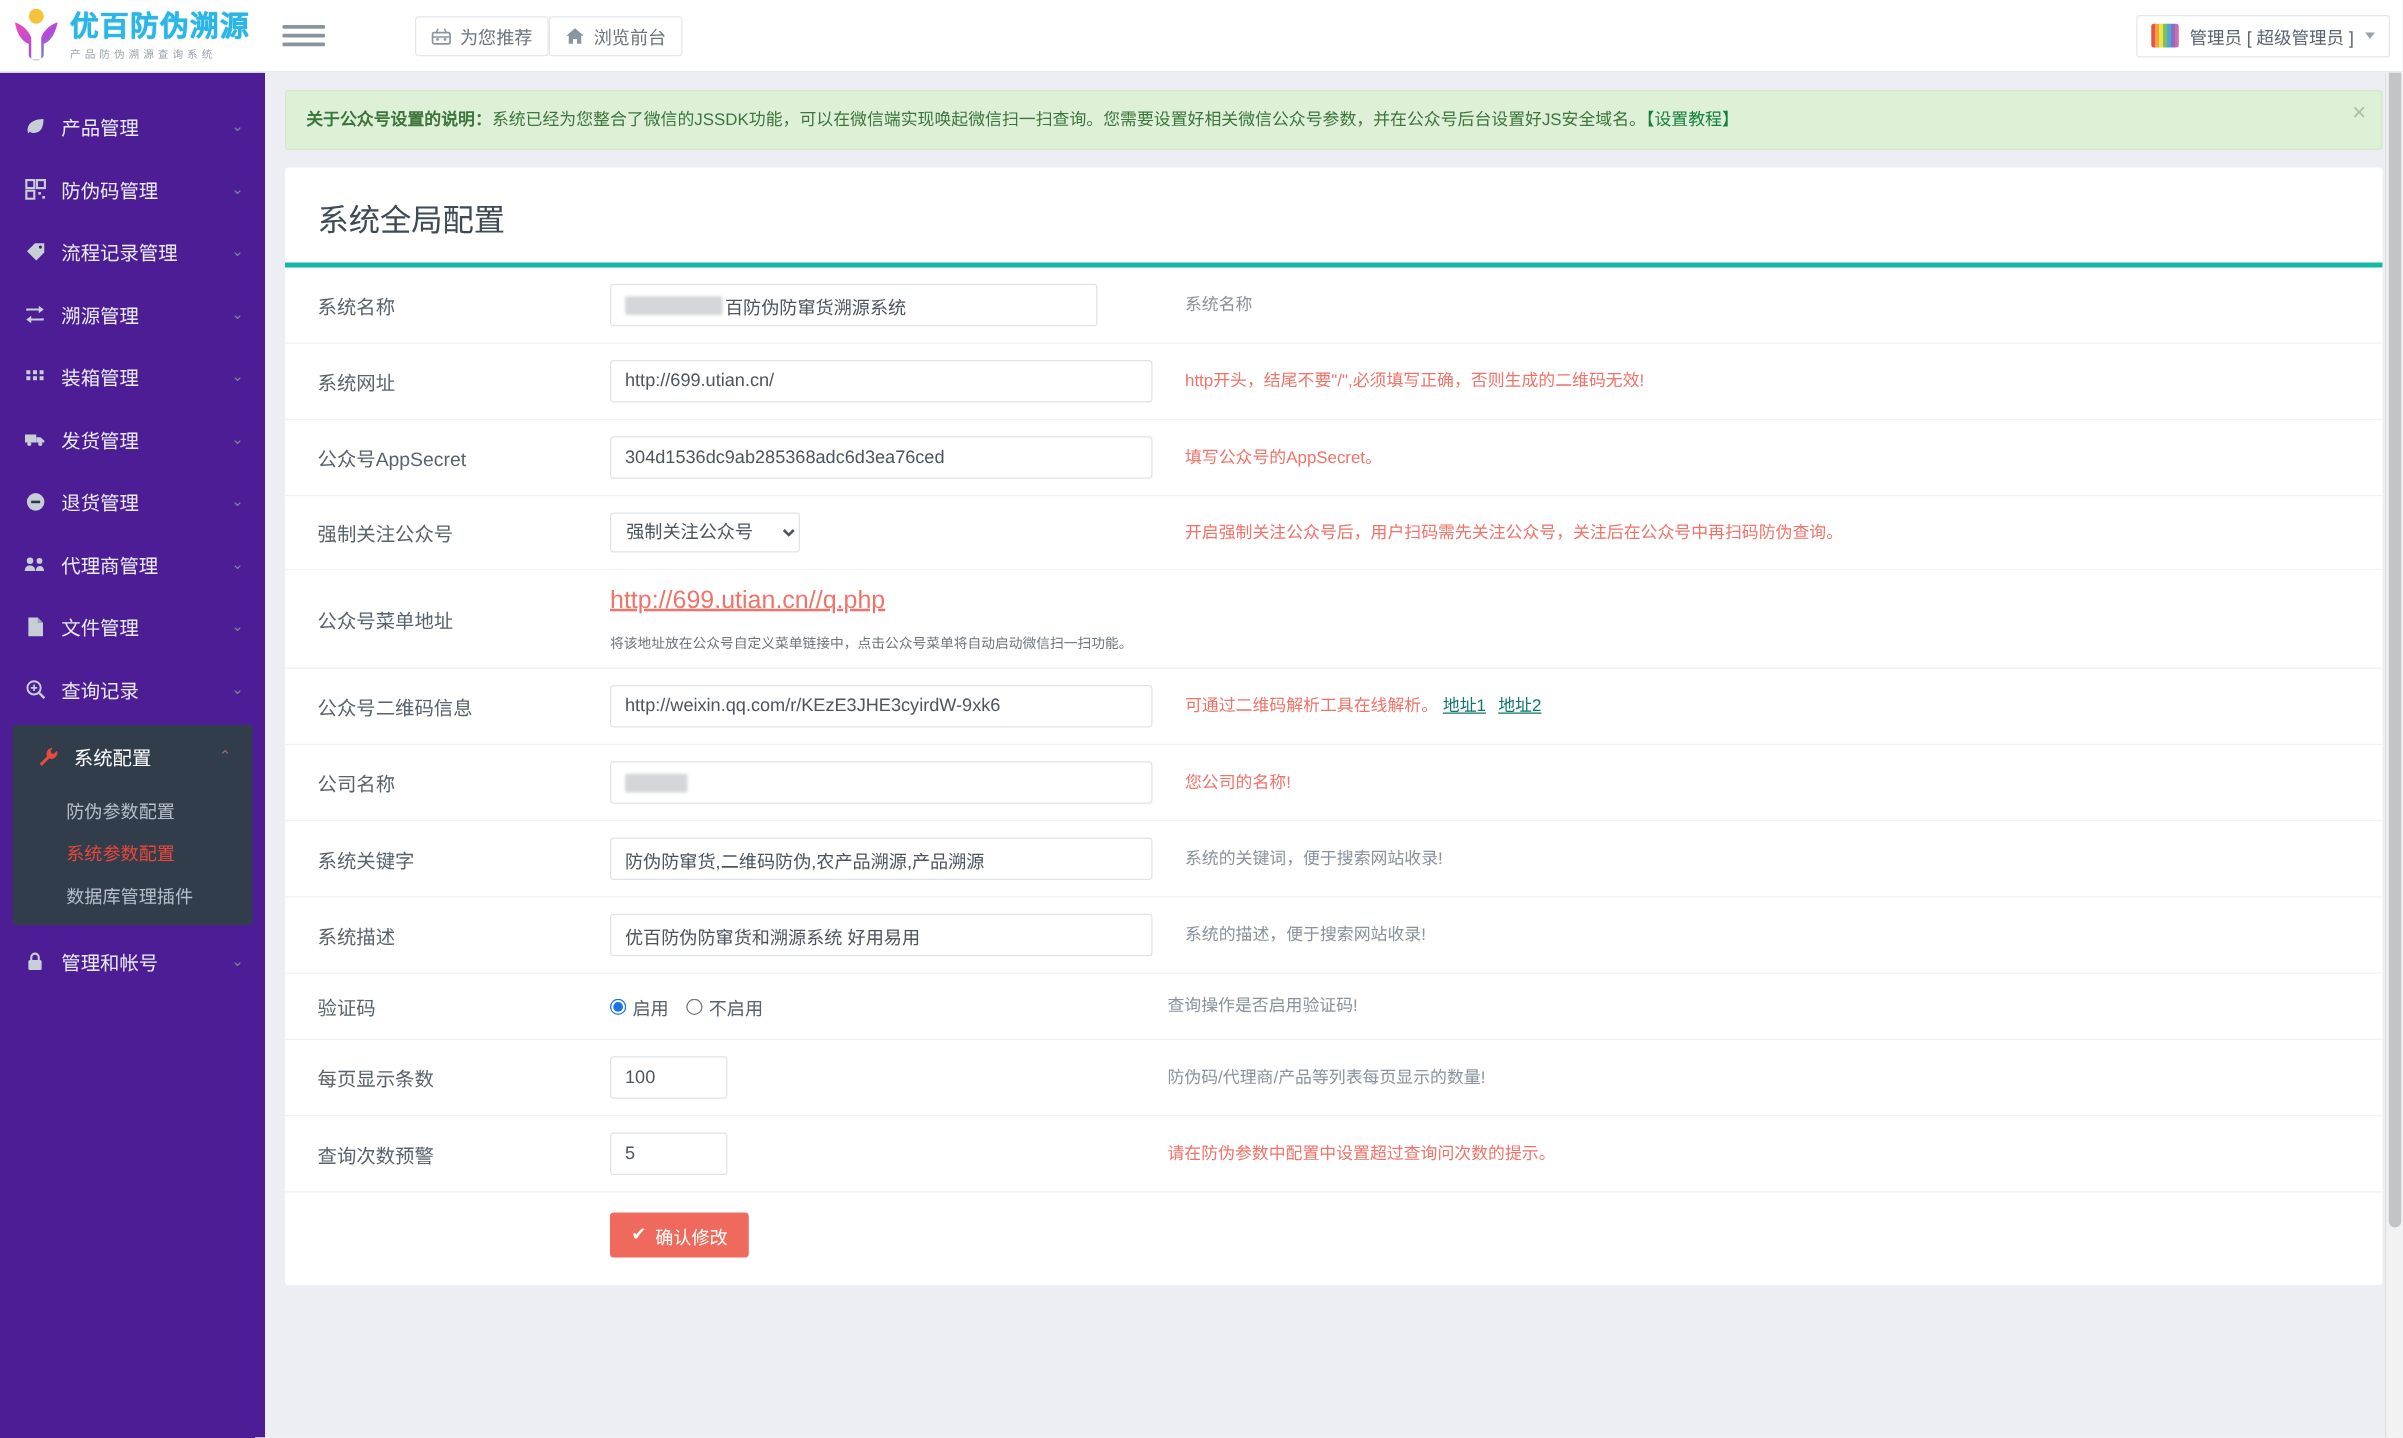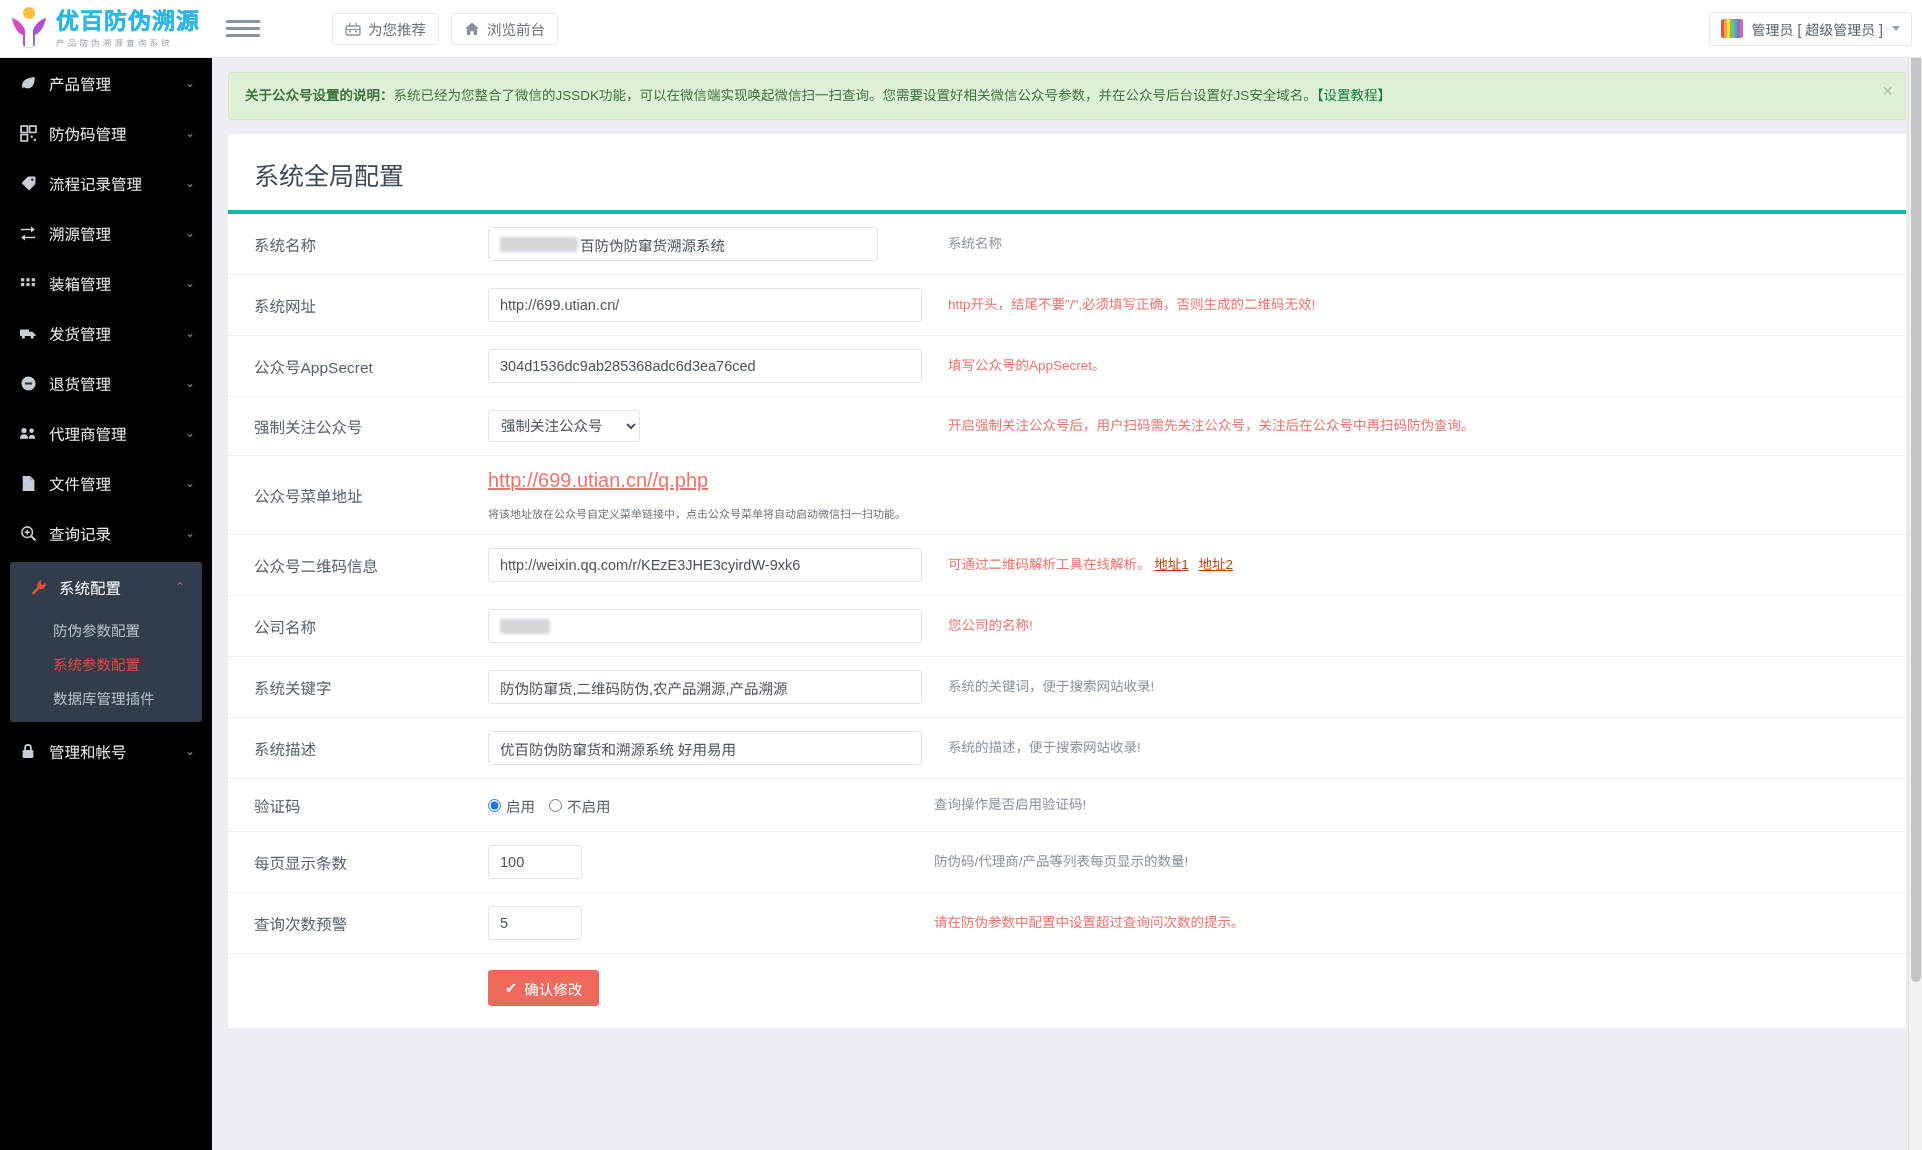--- a/index.html
+++ b/index.html
@@ -37,21 +37,21 @@
     font-size: 8.5px; color: #9aa3ad; letter-spacing: 3.2px;
     margin-top: 3px; white-space: nowrap;
   }
   .hamburger {
     margin-left: 14px; width: 34px; height: 34px;
     display: flex; flex-direction: column; justify-content: center; gap: 4px;
     cursor: pointer;
   }
   .hamburger span { display: block; height: 3px; background: #8a949e; border-radius: 1px; }
 
-  .topnav { display: flex; align-items: center; gap: 12px; margin-left: 72px; }
+  .topnav { display: flex; align-items: center; margin-left: 72px; }
   .topnav-btn {
     display: inline-flex; align-items: center; gap: 7px;
     height: 32px; padding: 0 12px;
     border: 1px solid #e4e7ed; border-radius: 3px;
     background: #fff; color: #6c757d; font-size: 14.5px;
     cursor: pointer; white-space: nowrap;
   }
   .topnav-btn .ic { display: inline-flex; color: #8b959f; }
 
   .top-right { margin-left: auto; padding-right: 10px; display: flex; align-items: center; justify-content: flex-end; }
@@ -67,23 +67,23 @@
                 #7fc15e 42% 57%, #4aa8d8 57% 71%, #8e6bbf 71% 85%, #d06ab0 85% 100%);
   }
   .caret-down { width: 0; height: 0; border-left: 4.5px solid transparent; border-right: 4.5px solid transparent; border-top: 5px solid #98a2ac; }
 
   
   .body-wrap { flex: 1; display: flex; min-height: 0; }
 
   
   .sidebar {
     width: 212px; min-width: 212px;
-    background: #000000;
+    background: #4c1d95;
     overflow: hidden;
-    padding-top: 0;
+    padding-top: 18px;
   }
   .menu-item {
     display: flex; align-items: center;
     height: 50px; padding: 0 17px;
     color: #e6eaee; font-size: 15.5px; cursor: pointer; position: relative;
   }
   .menu-item .mi-icon {
     width: 22px; min-width: 22px; margin-right: 10px;
     display: inline-flex; align-items: center; justify-content: center;
     color: #c7ced6;
@@ -137,21 +137,21 @@
   .flabel {
     width: 234px; min-width: 234px;
     font-size: 15.5px; color: #59636e;
   }
   .fctrl { width: 434px; min-width: 434px; display: flex; align-items: center; }
   .fhelp {
     padding-left: 26px; font-size: 13.5px; color: #8a939d;
     line-height: 1.5; white-space: nowrap;
   }
   .fhelp.red { color: #f0736a; }
-  .fhelp .green { color: #c2410c; }
+  .fhelp .green { color: #0f766e; }
   .fhelp .green + .green { margin-left: 6px; }
 
   input.txt, select.sel {
     font-family: "Liberation Sans", "DejaVu Sans", sans-serif;
     font-size: 14.5px; color: #4c555e;
     height: 34px; border: 1px solid #dfe3e8; border-radius: 3px;
     padding: 0 11px; background: #fff; outline: none;
   }
   input.w-wide { width: 434px; }
   input.w-small { width: 94px; }

